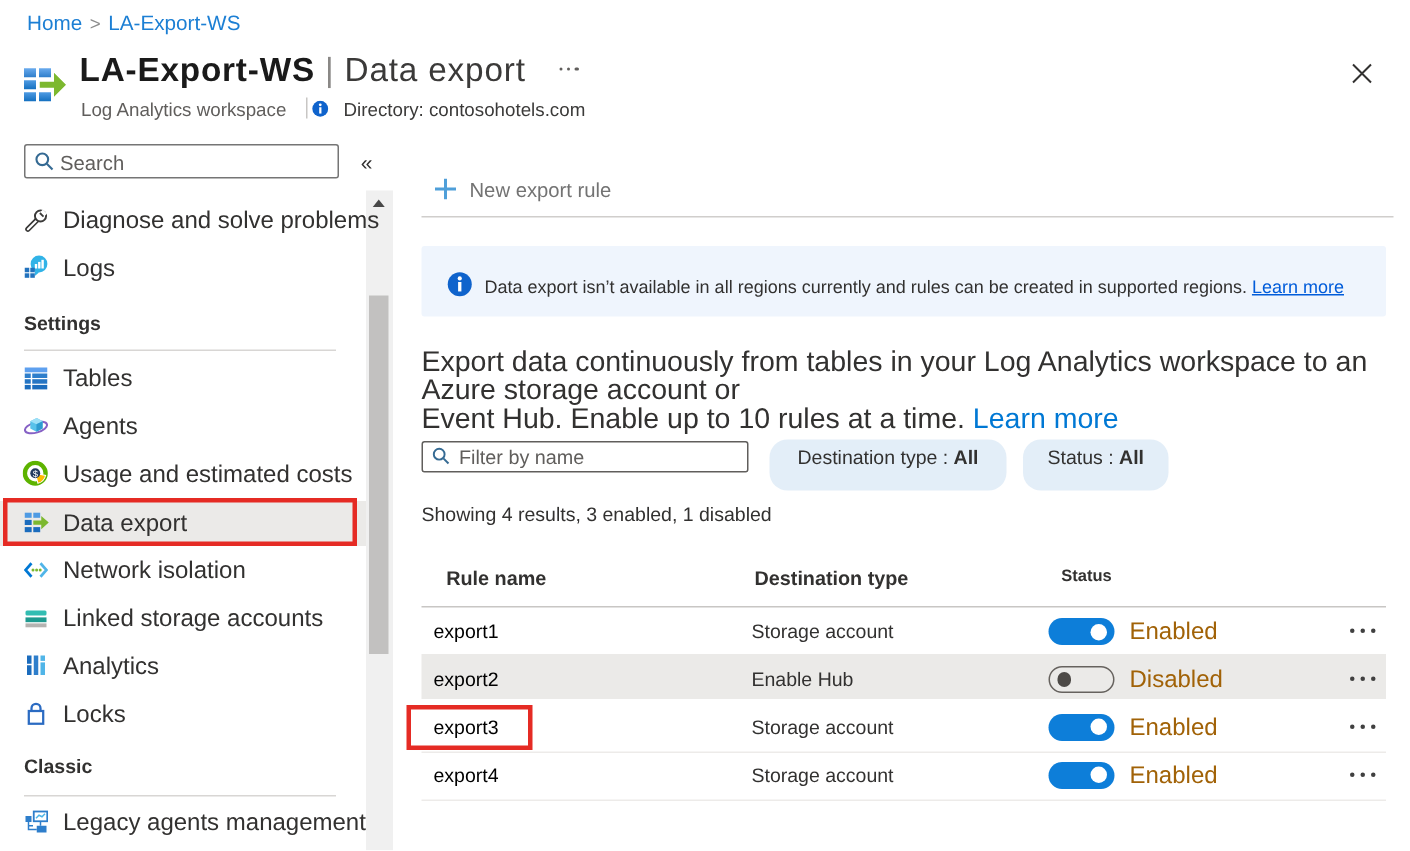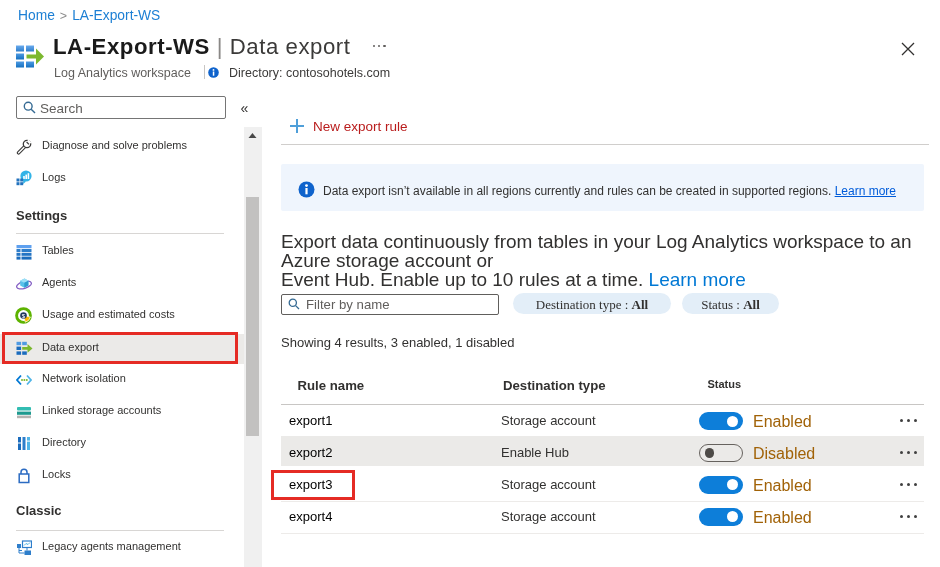--- a/index.html
+++ b/index.html
@@ -83,28 +83,28 @@
   <div class="abs side-label" style="left:42px; top:139px;">Diagnose and solve problems</div>
   <div class="abs side-label" style="left:42px; top:171px;">Logs</div>
   <div class="abs side-head" style="left:16px; top:208px;">Settings</div>
   <div class="abs" style="left:16px; top:233px; width:208px; height:1px; background:#d8d6d4;"></div>
   <div class="abs side-label" style="left:42px; top:244px;">Tables</div>
   <div class="abs side-label" style="left:42px; top:276px;">Agents</div>
   <div class="abs side-label" style="left:42px; top:308px;">Usage and estimated costs</div>
   <div class="abs side-label" style="left:42px; top:341px;">Data export</div>
   <div class="abs side-label" style="left:42px; top:372px;">Network isolation</div>
   <div class="abs side-label" style="left:42px; top:404px;">Linked storage accounts</div>
-  <div class="abs side-label" style="left:42px; top:436px;">Directory</div>
+  <div class="abs side-label" style="left:42px; top:436px;">Analytics</div>
   <div class="abs side-label" style="left:42px; top:468px;">Locks</div>
   <div class="abs side-head" style="left:16px; top:503px;">Classic</div>
   <div class="abs" style="left:16px; top:530px; width:208px; height:1px; background:#d8d6d4;"></div>
   <div class="abs side-label" style="left:42px; top:540px;">Legacy agents management</div>
 
   <style>
-    .side-label { font-size:11px; color:#323130; }
+    .side-label { font-size:16px; color:#323130; }
     .side-head  { font-size:13px; color:#323130; font-weight:bold; }
   </style>
 
   <div id="side-icons">
 
     <svg class="abs" style="left:16px; top:139px;" width="16" height="16" viewBox="0 0 16 16">
       <path d="M2.6 13.8 L8.6 7.8" stroke="#3b3a39" stroke-width="3.6" stroke-linecap="round"></path>
       <path d="M2.6 13.8 L8.6 7.8" stroke="#ffffff" stroke-width="1.4" stroke-linecap="round"></path>
       <circle cx="11" cy="5" r="3.7" fill="#fff" stroke="#3b3a39" stroke-width="1.3"></circle>
       <path d="M12.6 0.6 L15.4 3.4 L13.2 5.6 L10.4 2.8 z" fill="#fff"></path>
@@ -188,21 +188,21 @@
       <path d="M8 5.5 L10 3.5 L12 4.5 L14 2.5" fill="none" stroke="#50b5e8" stroke-width="1"></path>
       <rect x="1" y="4" width="4" height="4" fill="#2e7ecb"></rect>
       <rect x="8.5" y="10.5" width="6.5" height="4.5" fill="#2e7ecb"></rect>
       <path d="M3 8 V13 H8.5 M3 10.5 H6 M11 7.5 V10.5" fill="none" stroke="#2e7ecb" stroke-width="1"></path>
     </svg>
   </div>
 
   <svg class="abs" style="left:290px; top:119px;" width="14" height="14" viewBox="0 0 14 14">
     <path d="M7 0 V14 M0 7 H14" stroke="#4f9fd9" stroke-width="2"></path>
   </svg>
-  <div class="abs" style="left:313px; top:118.5px; font-size:13.5px; color:#b91c1c;">New export rule</div>
+  <div class="abs" style="left:313px; top:118.5px; font-size:13.5px; color:#737373;">New export rule</div>
   <div class="abs" style="left:281px; top:144px; width:648px; height:1px; background:#d0cecc;"></div>
 
   <div class="abs" style="left:281px; top:164px; width:643px; height:47px; background:#eff5fd; border-radius:2px;"></div>
   <svg class="abs" style="left:298px; top:181px;" width="17" height="17" viewBox="0 0 17 17">
     <circle cx="8.5" cy="8.5" r="8" fill="#0f63cc"></circle>
     <rect x="7.4" y="7" width="2.2" height="6.3" fill="#fff"></rect>
     <circle cx="8.5" cy="4.6" r="1.4" fill="#fff"></circle>
   </svg>
   <div class="abs" style="left:323px; top:183.5px; font-size:12px; color:#323130;">Data export isn’t available in all regions currently and rules can be created in supported regions. <a style="color:#015cda; text-decoration:underline;">Learn more</a></div>
 
@@ -211,21 +211,21 @@
   <div class="abs" style="left:281px; top:293.5px; width:218px; height:21px; border:1px solid #605e5c; border-radius:2px;"></div>
   <svg class="abs" style="left:288px; top:298px;" width="12" height="12" viewBox="0 0 12 12">
     <circle cx="4.8" cy="4.8" r="3.6" fill="none" stroke="#356a93" stroke-width="1.3"></circle>
     <path d="M7.6 7.6 L11 11" stroke="#356a93" stroke-width="1.3"></path>
   </svg>
   <div class="abs" style="left:306px; top:297px; font-size:13.2px; color:#605e5c;">Filter by name</div>
 
   <div class="abs pill" style="left:513px; top:293px; width:158px;">Destination type : <b>All</b></div>
   <div class="abs pill" style="left:682px; top:293px; width:97px;">Status : <b>All</b></div>
   <style>
-    .pill { height:21px; background:#e3eef8; border-radius:12px; font-size:13px; color:#323130; text-align:center; line-height:23px;font-family:Liberation Serif, serif; }
+    .pill { height:34px; background:#e3eef8; border-radius:12px; font-size:13px; color:#323130; text-align:center; line-height:23px; }
   </style>
 
   <div class="abs" style="left:281px; top:335px; font-size:13px; color:#323130;">Showing 4 results, 3 enabled, 1 disabled</div>
 
   <div class="abs" style="left:297.5px; top:378px; font-size:13.2px; font-weight:bold;">Rule name</div>
   <div class="abs" style="left:503px; top:378px; font-size:13.2px; font-weight:bold;">Destination type</div>
   <div class="abs" style="left:707.5px; top:378px; font-size:11px; font-weight:bold;">Status</div>
   <div class="abs" style="left:281px; top:404px; width:643px; height:1px; background:#c8c6c4;"></div>
 
   <div class="abs" style="left:281px; top:436px; width:643px; height:30px; background:#ebeae8;"></div>

